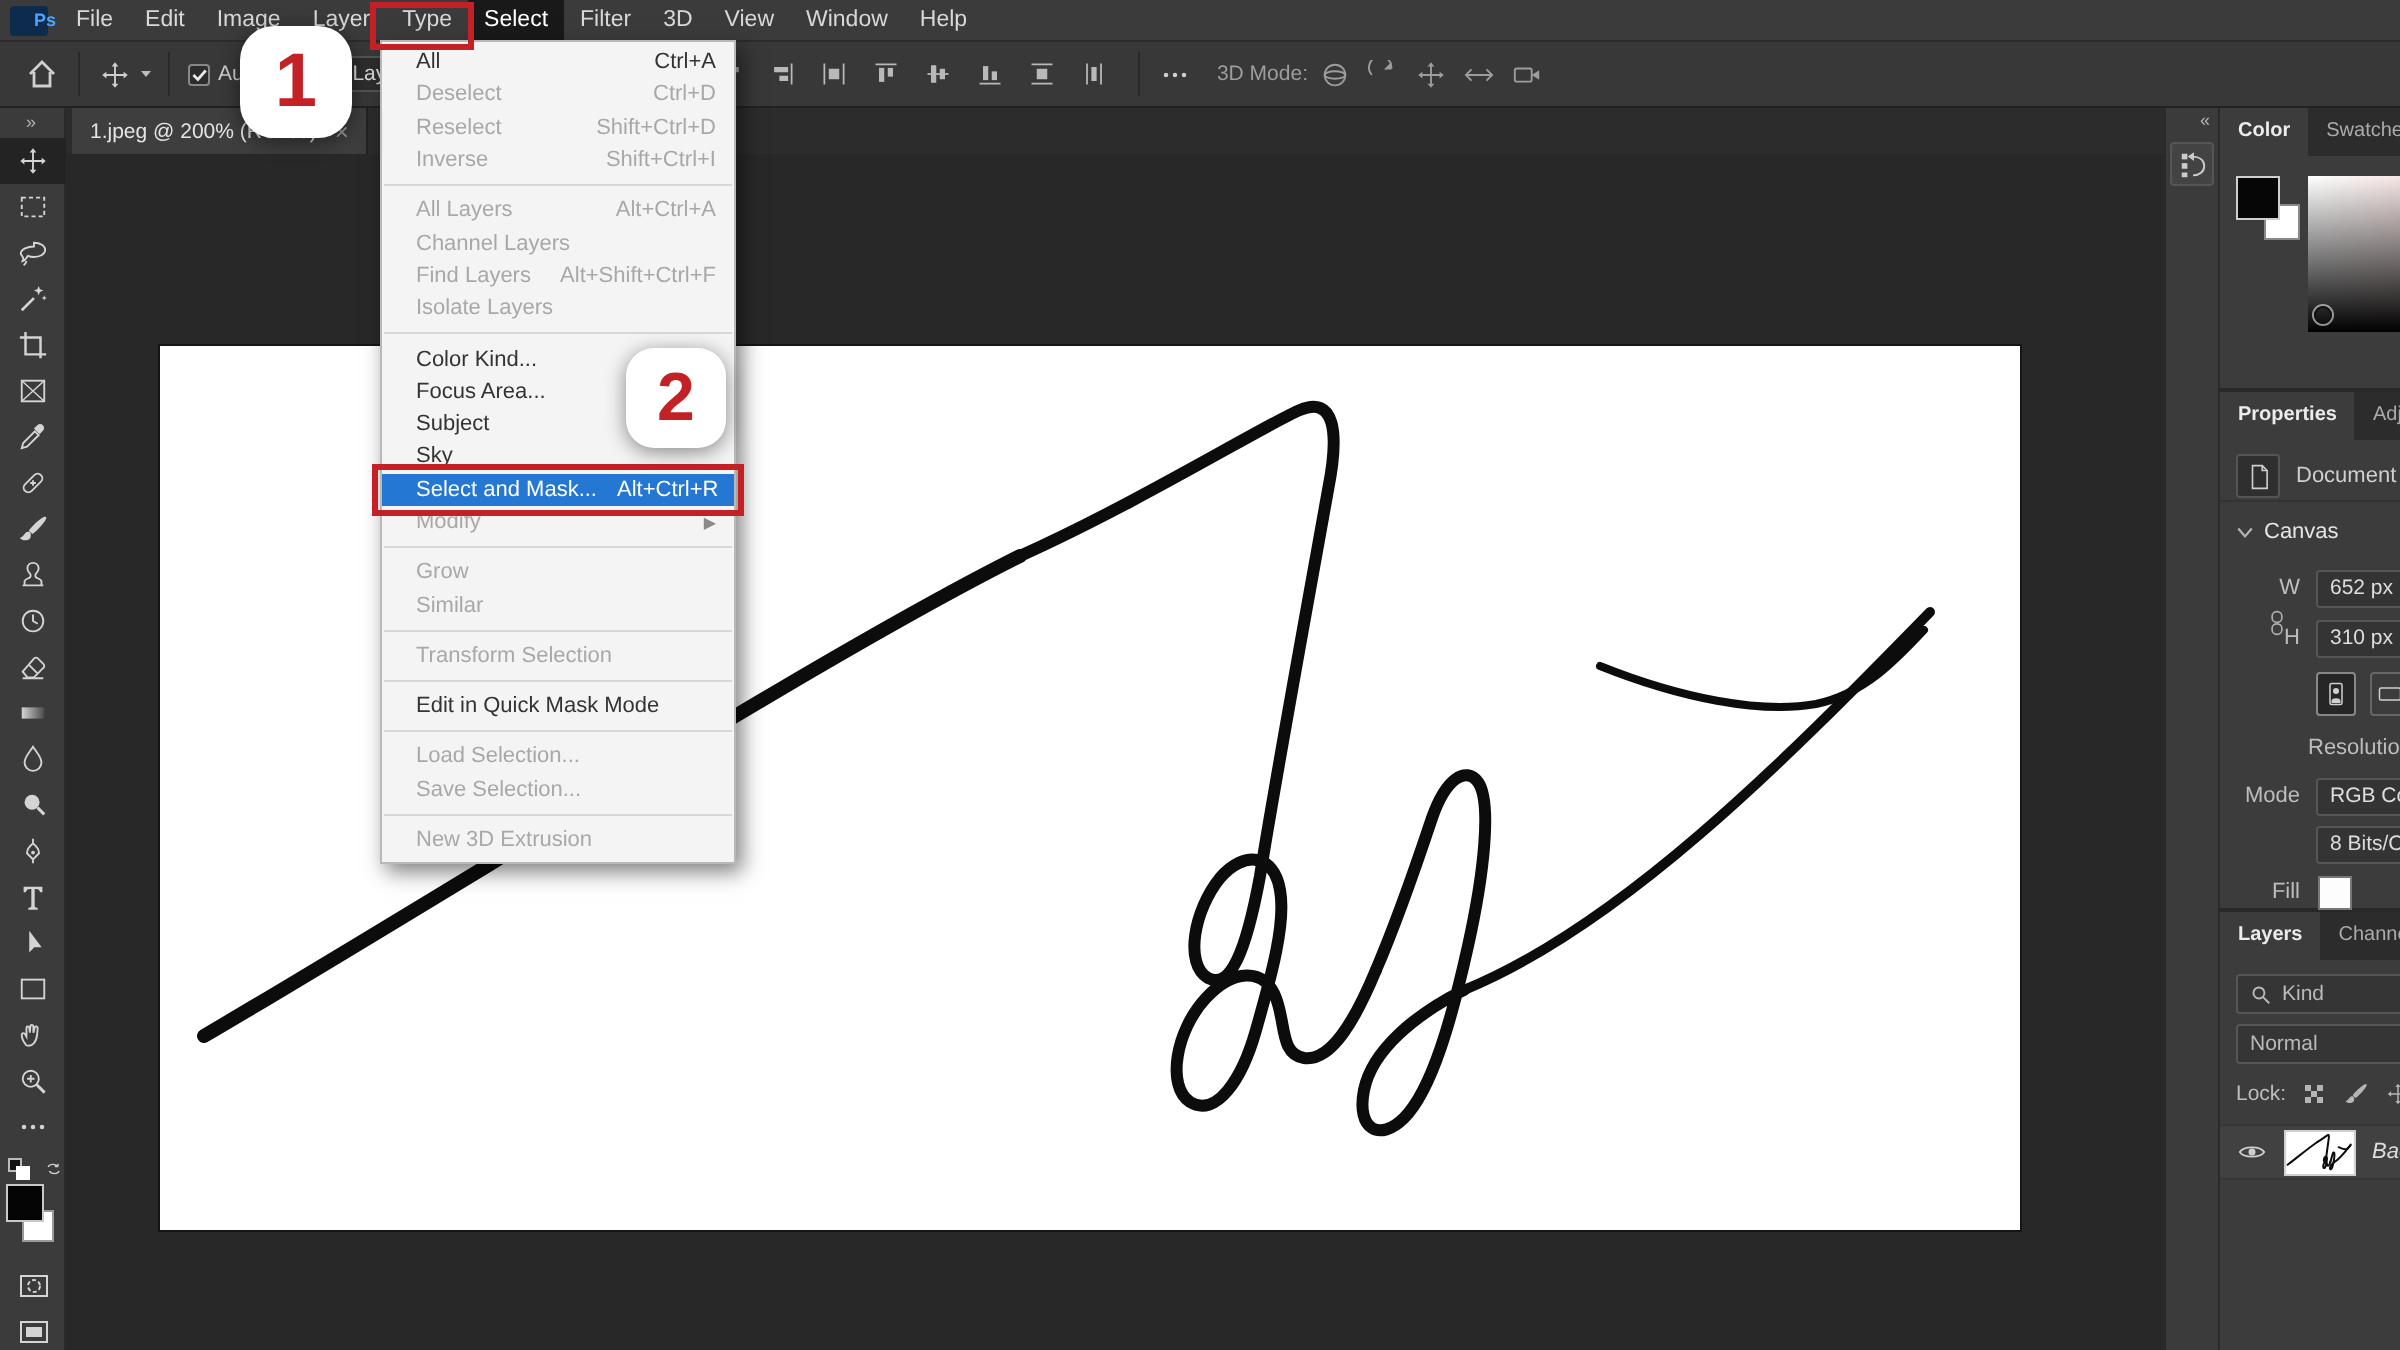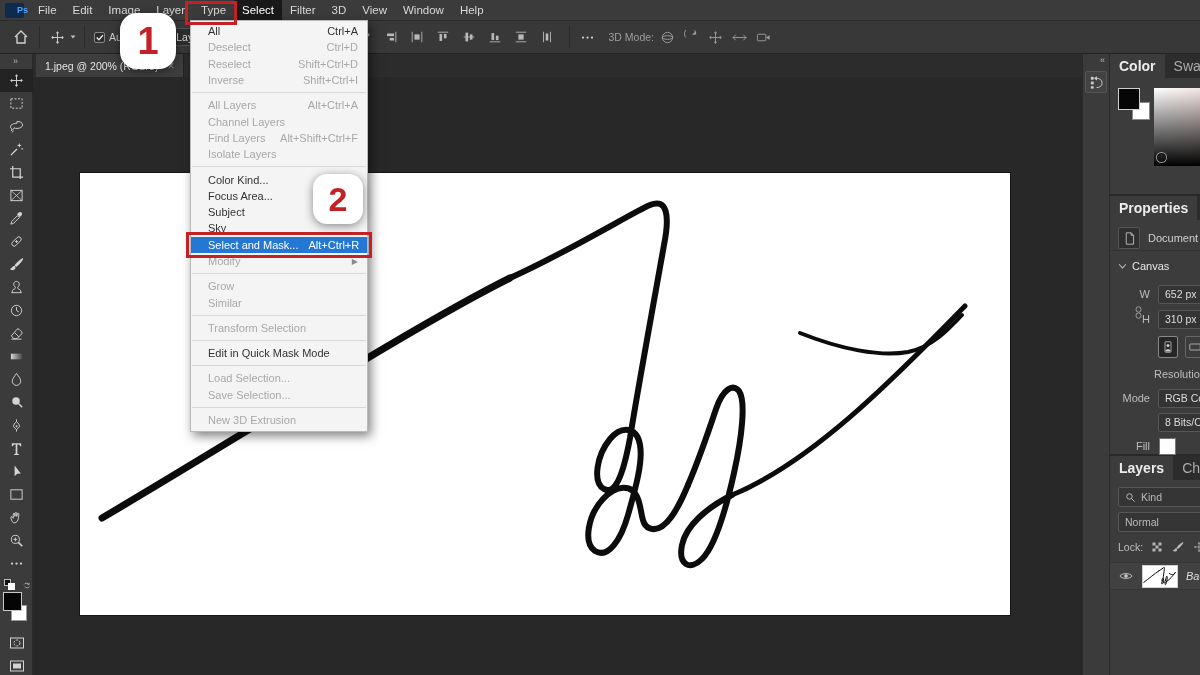--- a/index.html
+++ b/index.html
@@ -66,21 +66,21 @@
   .ds-btn { width:22px; height:22px; margin:3px auto 0; background:#434343; border:1px solid #555;
             border-radius:2px; display:flex; align-items:center; justify-content:center; color:#cccccc; }
 
   
   .panels { position:absolute; left:1110px; top:54px; width:240px; height:621px; z-index:5; }
   .panel { position:absolute; left:0; width:240px; background:#3c3c3c; }
   .panel.color  { top:0;   height:140px; }
   .panel.props  { top:142px; height:258px; }
   .panel.layers { top:402px; height:219px; }
   .ptabs { height:24px; background:#2c2c2c; display:flex; }
-  .ptab { padding:0 9px; font-size:14px; color:#ababab; height:24px; line-height:24px; white-space:nowrap; }
+  .ptab { padding:0 9px; font-size:10px; color:#ababab; height:24px; line-height:24px; white-space:nowrap; }
   .ptab.active { background:#3c3c3c; color:#ececec; font-weight:bold; }
 
   
   .fgbg { position:absolute; left:8px; top:34px; width:40px; height:40px; }
   .fgbg .bgw { position:absolute; left:14px; top:14px; width:18px; height:18px; background:#fff; border:1px solid #888; }
   .fgbg .fgw { position:absolute; left:0; top:0; width:22px; height:22px; background:#060606; border:1px solid #cfcfcf; }
   .colorfield { position:absolute; left:44px; top:34px; width:190px; height:78px; }
   .cf-ring { position:absolute; left:3px; bottom:4px; width:9px; height:9px; border:1px solid #111;
              border-radius:50%; box-shadow:0 0 0 1px rgba(255,255,255,.55); }
 

